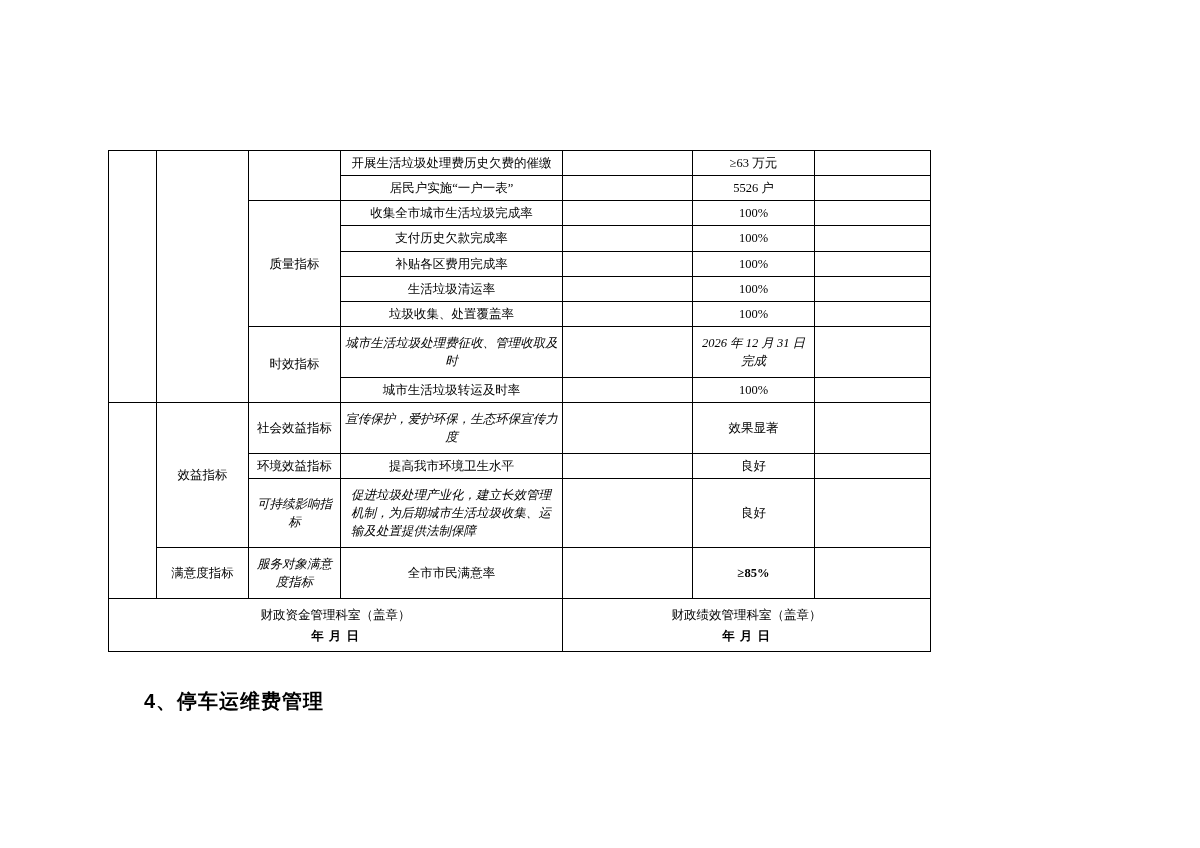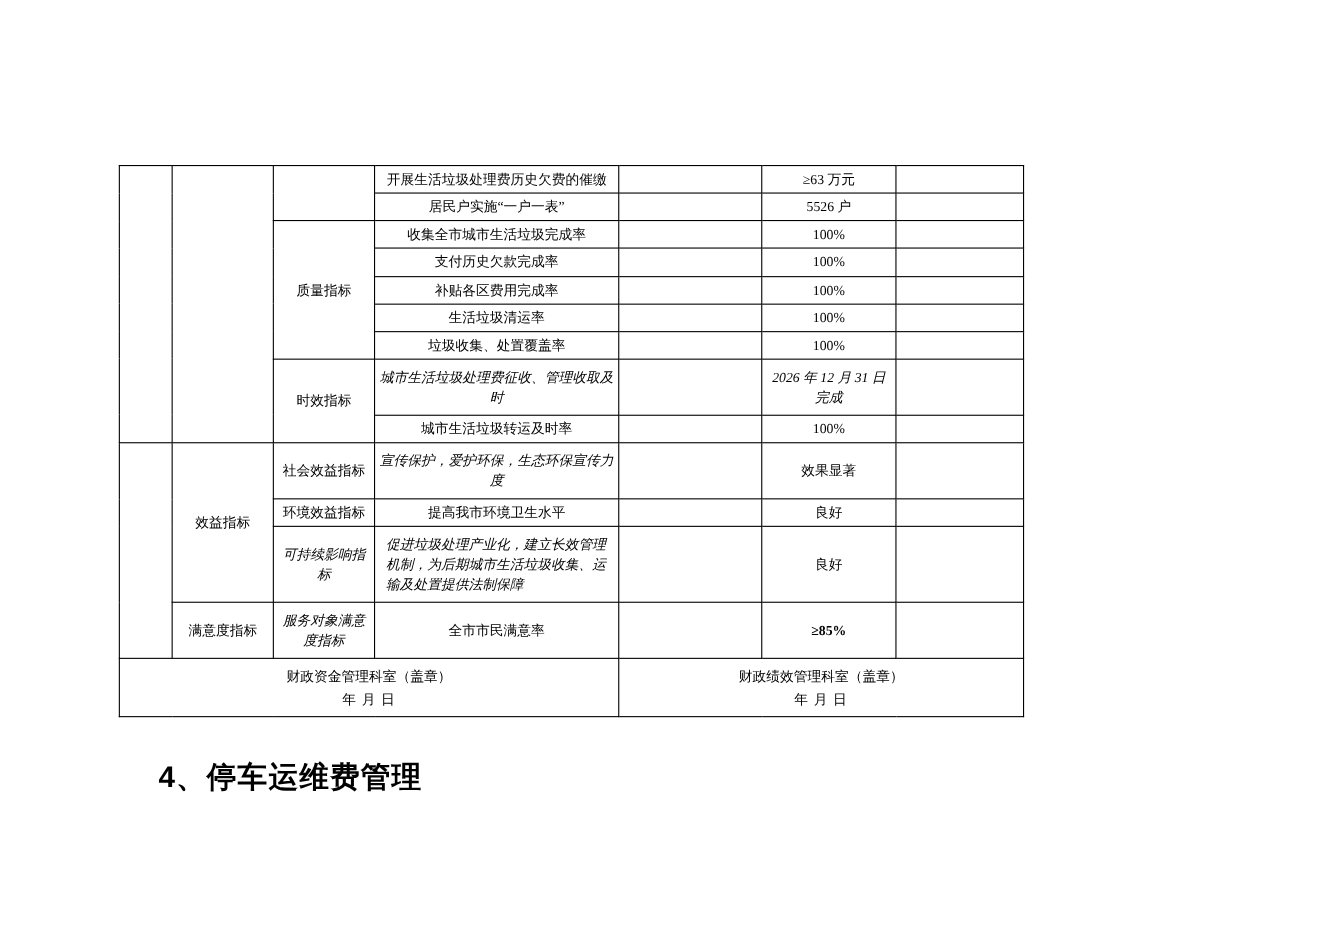--- a/index.html
+++ b/index.html
@@ -59,27 +59,28 @@
     vertical-align: middle;
   }
   .sign-inner {
     display: block;
     text-align: center;
     line-height: 1.7;
   }
   .sign-date {
     display: block;
     letter-spacing: 1px;
+    font-weight: bold;
   }
 
   .heading {
     position: absolute;
     left: 144px;
     top: 668px;
-    font-size: 27px;
+    font-size: 20px;
     font-family: "Liberation Sans", sans-serif;
     font-weight: bold;
     letter-spacing: 1px;
   }
   .page-number {
     position: absolute;
     left: 0;
     right: 0;
     top: 760px;
     text-align: center;

